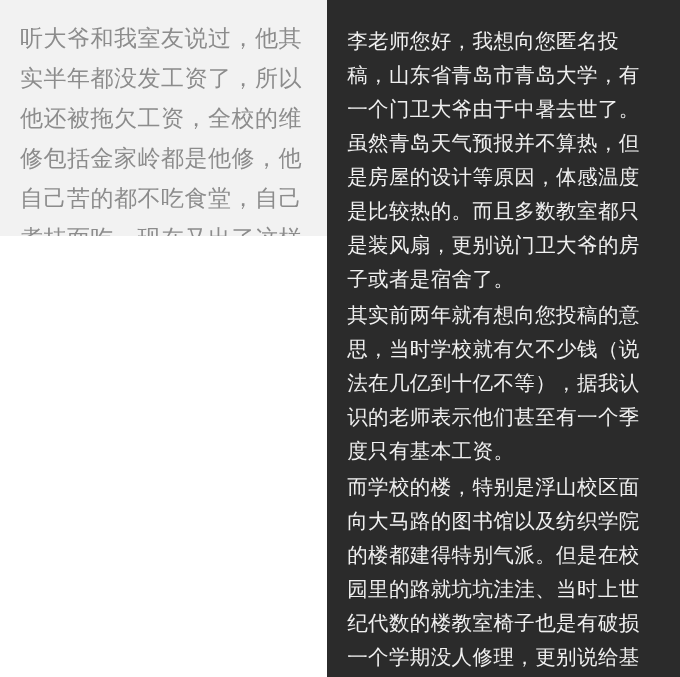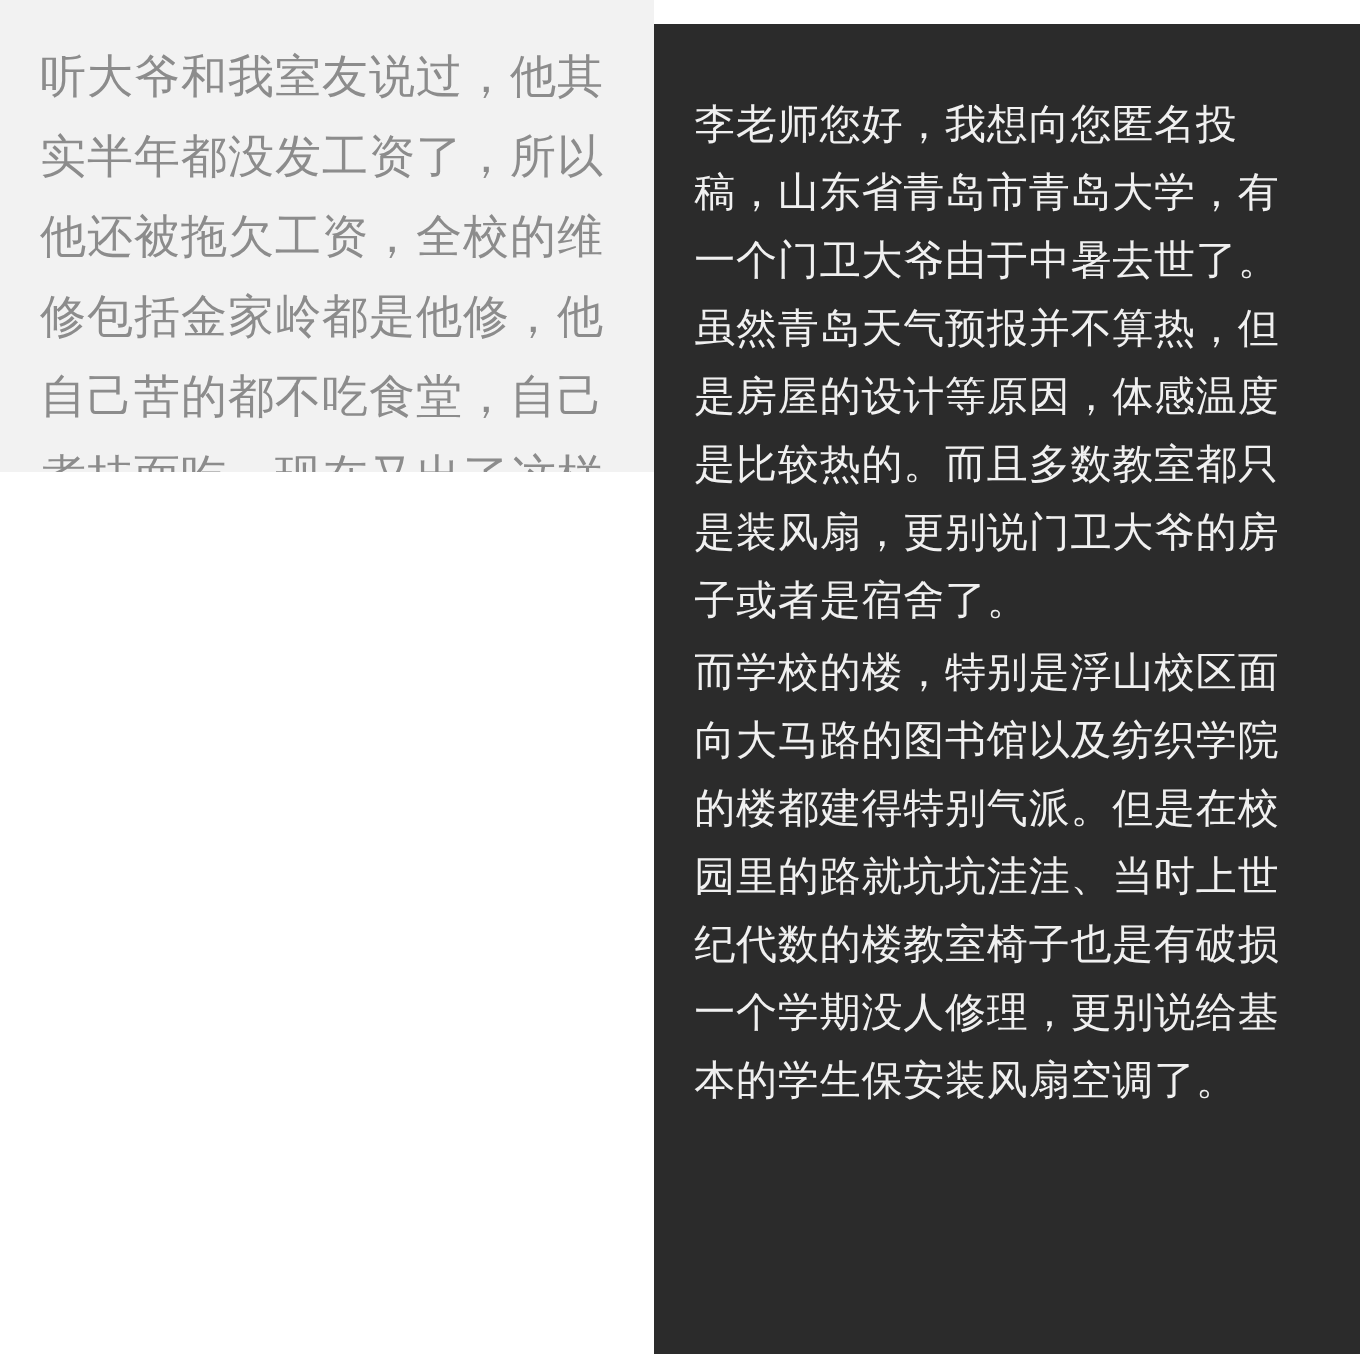--- a/index.html
+++ b/index.html
@@ -36,24 +36,23 @@
     letter-spacing: 0.5px;
     white-space: pre-wrap;
     word-break: break-word;
     margin: 0;
   }
   
   .dark-card {
     background: #2b2b2b;
     color: #f0f0f0;
     flex: 1 1 auto;
-    padding: 34px 20px 18px 20px;
+    padding: 24px 20px 18px 20px;
     box-sizing: border-box;
     overflow: hidden;
-    margin-top: 12px;
   }
   .para {
     font-size: 20.5px;
     line-height: 34px;
     letter-spacing: 0.4px;
     white-space: pre-wrap;
     word-break: break-word;
     margin: 0 0 2px 0;
   }
 </style>
@@ -61,16 +60,17 @@
 <body>
 
 <div class="screen">
 
   <div class="quote-card">
     <p class="quote-text">听大爷和我室友说过，他其实半年都没发工资了，所以他还被拖欠工资，全校的维修包括金家岭都是他修，他自己苦的都不吃食堂，自己煮挂面吃，现在又出了这样的事情…qdu你欠大家的怎么还</p>
   </div>
 
   <div class="dark-card">
     <p class="para">李老师您好，我想向您匿名投稿，山东省青岛市青岛大学，有一个门卫大爷由于中暑去世了。虽然青岛天气预报并不算热，但是房屋的设计等原因，体感温度是比较热的。而且多数教室都只是装风扇，更别说门卫大爷的房子或者是宿舍了。</p>
+    <p class="para">其实前两年就有想向您投稿的意思，当时学校就有欠不少钱（说法在几亿到十亿不等），据我认识的老师表示他们甚至有一个季度只有基本工资。</p>
     <p class="para">而学校的楼，特别是浮山校区面向大马路的图书馆以及纺织学院的楼都建得特别气派。但是在校园里的路就坑坑洼洼、当时上世纪代数的楼教室椅子也是有破损一个学期没人修理，更别说给基本的学生保安装风扇空调了。</p>
   </div>
 
 </div>
 
 </body></html>

